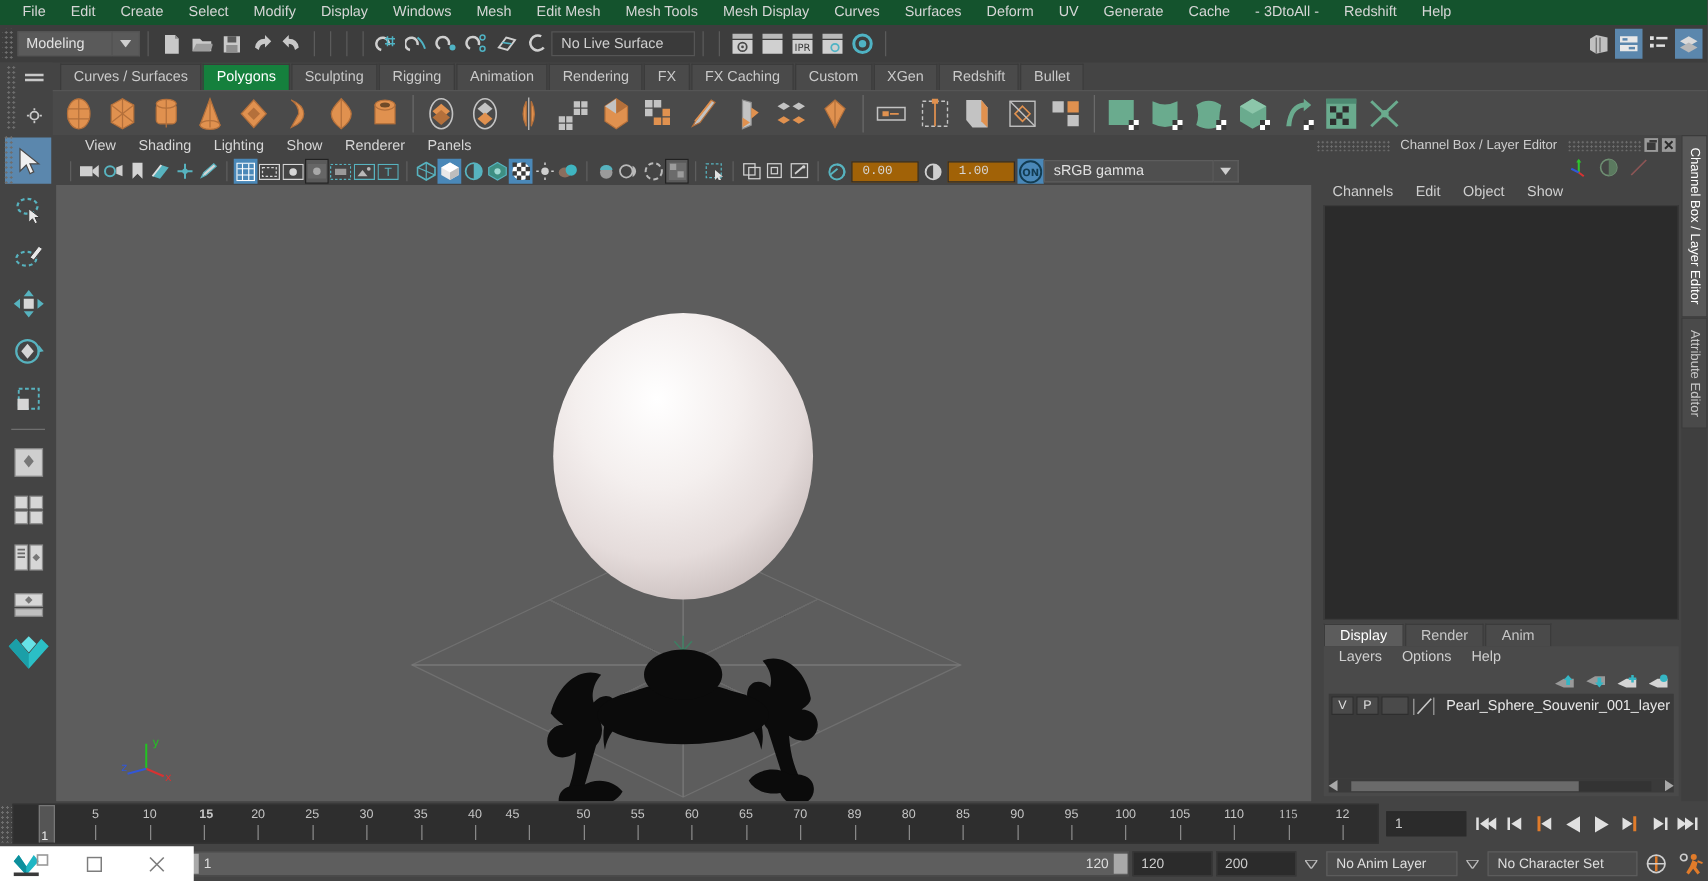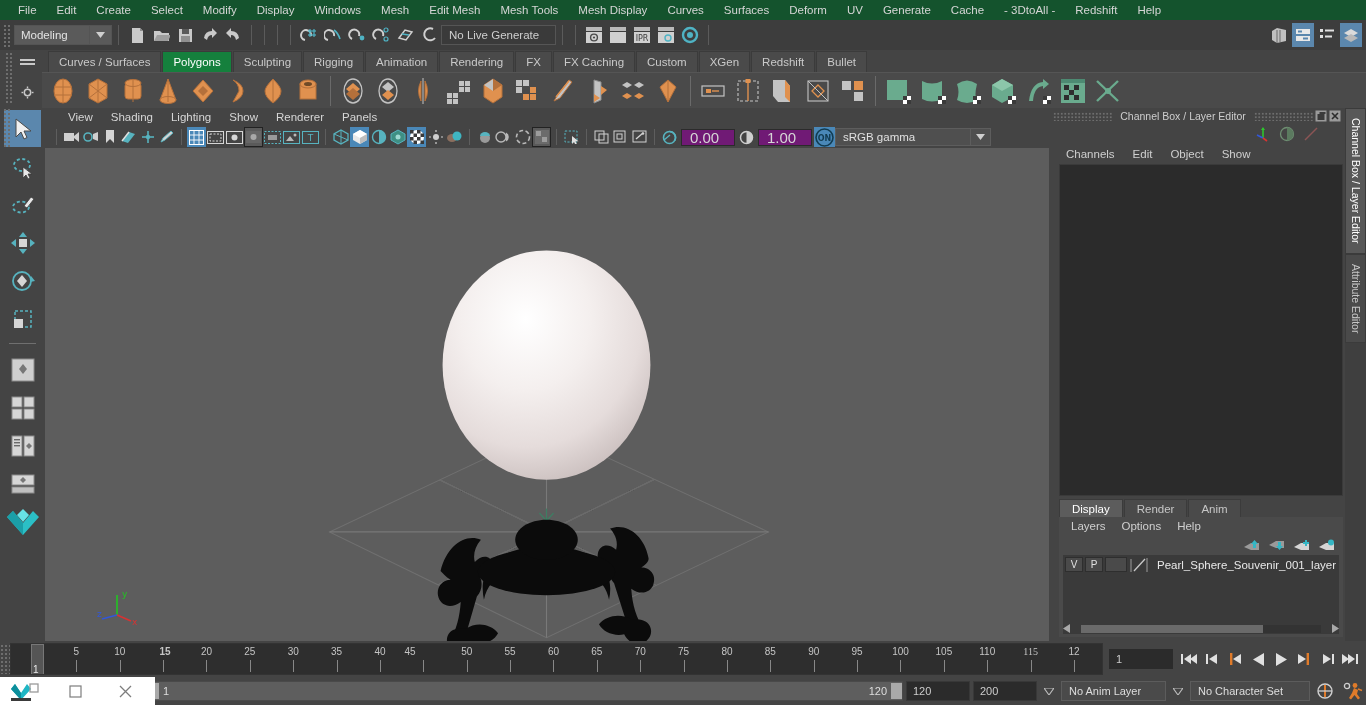--- a/index.html
+++ b/index.html
@@ -94,22 +94,22 @@
   .vp-menubar{ height:18px; display:flex; align-items:center; padding-left:14px; gap:0;}
   .vp-menubar .mi{ padding:1px 9px; font-size:11.5px; color:#d6d6d6; }
   .vp-toolbar{
     height:22px; display:flex; align-items:center; background:#444; padding-left:6px; gap:0;
   }
   .vtb{ width:19px; height:20px; display:flex; align-items:center; justify-content:center; flex:0 0 19px; }
   .vtb.on{ background:#4a88b8; }
   .vtb.box{ border:1px solid #222; background:#5a5a5a; }
   .vsep2{ width:1px; height:16px; background:#5e5e5e; margin:0 5px; flex:0 0 1px;}
   .numfield{
-    width:54px; height:17px; background:#701a75; border:1px solid #2b2b2b; color:#d6d6d6;
-    font-size:15px; display:flex; align-items:center; padding-left:8px; margin:0 2px;
+    width:54px; height:17px; background:#a16207; border:1px solid #2b2b2b; color:#d6d6d6;
+    font-size:10px; display:flex; align-items:center; padding-left:8px; margin:0 2px;font-family:Liberation Mono, monospace;
   }
   .gammasel{
     width:136px; height:18px; background:#4f4f4f; border:1px solid #5d5d5d; color:#e0e0e0;
     font-size:11.5px; display:flex; align-items:center; padding-left:7px;
   }
   .gammaarrow{ width:20px;height:18px; background:#4f4f4f;border:1px solid #5d5d5d;border-left:none;
     display:flex;align-items:center;justify-content:center;}
   .viewport{ flex:1; position:relative; background:#5d5d5d; overflow:hidden; }
   .persp-label{
     position:absolute; left:0; right:0; bottom:6px; text-align:center;
@@ -331,21 +331,21 @@
       <svg width="19" height="18">
           <path d="M3 12 l6 -8 l7 2 l-6 8 z" stroke="#cfcfcf" stroke-width="1.5" fill="none"></path>
           <line x1="6" y1="8" x2="13" y2="9" stroke="#4fb3c4" stroke-width="1.3"></line>
         </svg>
     </div>
     <div class="ibtn">
       <svg width="17" height="18">
           <path d="M12 3 a6 6 0 1 0 2 9" stroke="#cfcfcf" stroke-width="2" fill="none"></path>
         </svg>
     </div>
-    <div class="nolive">No Live Generate</div>
+    <div class="nolive">No Live Surface</div>
     <div class="sep"></div>
     <div class="sep"></div>
 
     <div class="ibtn">
       <svg width="20" height="20">
           <rect x="2" y="2" width="16" height="4" fill="#b9b9b9"></rect>
           <rect x="2" y="7" width="16" height="11" fill="#d0d0d0"></rect>
           <circle cx="10" cy="12.5" r="3.4" fill="none" stroke="#4a4a4a" stroke-width="1.4"></circle>
           <circle cx="10" cy="12.5" r="1.1" fill="#4a4a4a"></circle>
         </svg>
@@ -1284,21 +1284,21 @@
         <div class="ts-lbl" style="left: 455.745px;">50</div>
         <div class="ts-tick" style="left: 499.119px;"></div>
         <div class="ts-lbl" style="left: 499.119px;">55</div>
         <div class="ts-tick" style="left: 542.494px;"></div>
         <div class="ts-lbl" style="left: 542.494px;">60</div>
         <div class="ts-tick" style="left: 585.868px;"></div>
         <div class="ts-lbl" style="left: 585.868px;">65</div>
         <div class="ts-tick" style="left: 629.243px;"></div>
         <div class="ts-lbl" style="left: 629.243px;">70</div>
         <div class="ts-tick" style="left: 672.617px;"></div>
-        <div class="ts-lbl" style="left: 672.617px;">75</div>
+        <div class="ts-lbl" style="left: 672.617px;">89</div>
         <div class="ts-tick" style="left: 715.992px;"></div>
         <div class="ts-lbl" style="left: 715.992px;">80</div>
         <div class="ts-tick" style="left: 759.366px;"></div>
         <div class="ts-lbl" style="left: 759.366px;">85</div>
         <div class="ts-tick" style="left: 802.741px;"></div>
         <div class="ts-lbl" style="left: 802.741px;">90</div>
         <div class="ts-tick" style="left: 846.115px;"></div>
         <div class="ts-lbl" style="left: 846.115px;">95</div>
         <div class="ts-tick" style="left: 889.49px;"></div>
         <div class="ts-lbl" style="left: 889.49px;">100</div>

